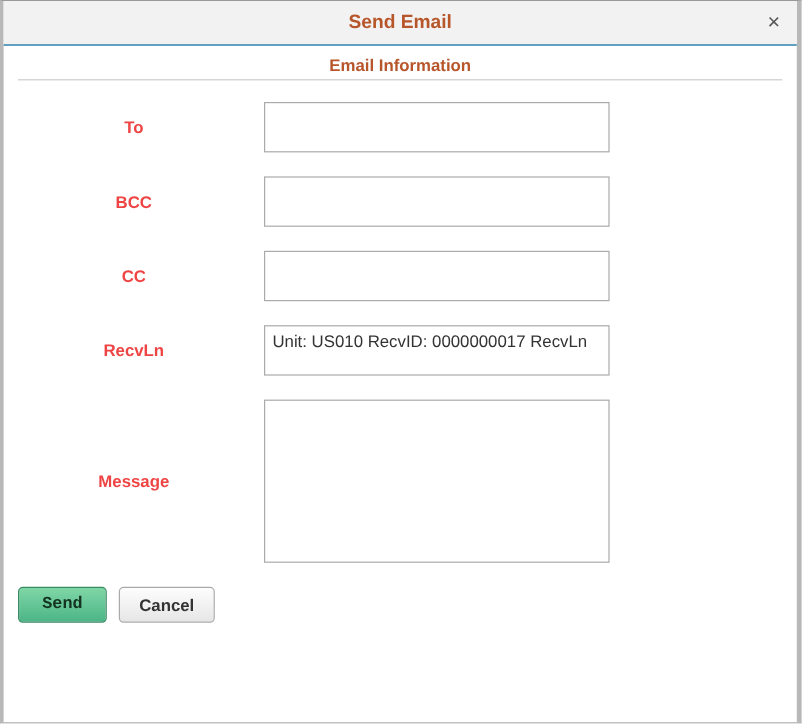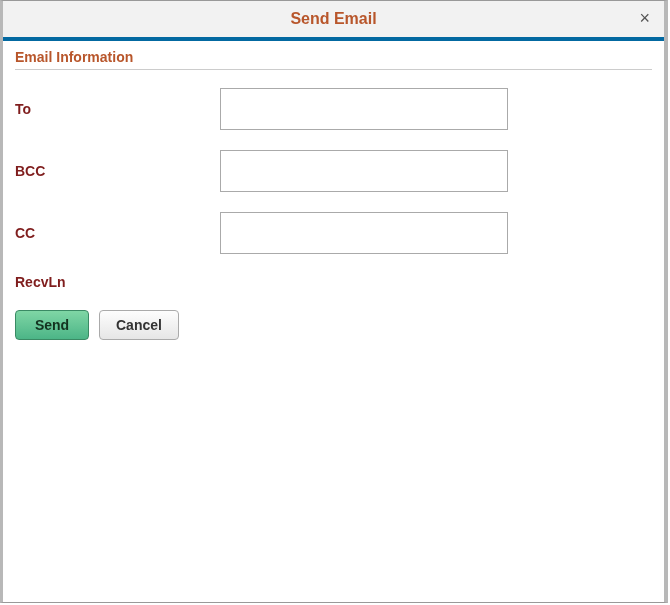--- a/index.html
+++ b/index.html
@@ -16,21 +16,21 @@
     border: 1px solid #999;
     border-left: 3px solid #b8b8b8;
     border-right: 4px solid #b8b8b8;
     box-sizing: border-box;
     position: relative;
     background: #fff;
   }
   .titlebar {
     height: 36px;
     background: #f2f2f2;
-    border-bottom: 4px solid #0369a1;
+    border-bottom: 1px solid #0369a1;
     position: relative;
     display: flex;
     align-items: center;
     justify-content: center;
   }
   .titlebar-title {
     font-size: 16px;
     font-weight: bold;
     color: #B8562B;
   }
@@ -52,35 +52,36 @@
     color: #222;
     margin: 4px 0 12px 0;
   }
   .section-header {
     font-size: 14px;
     font-weight: bold;
     color: #B8562B;
     border-bottom: 1px solid #ccc;
     padding-bottom: 4px;
     margin-bottom: 18px;
+    text-align: center;
   }
   .form-row {
     display: flex;
     align-items: center;
     margin-bottom: 20px;
   }
   .form-row.tall {
     align-items: center;
   }
   .label {
     width: 205px;
-    text-align: left;
+    text-align: center;
     font-weight: bold;
     font-size: 14px;
-    color: #7f1d1d;
+    color: #ef4444;
     padding-right: 12px;
     box-sizing: border-box;
   }
   textarea.field {
     width: 288px;
     border: 1px solid #aaa;
     font-family: Arial, Helvetica, sans-serif;
     font-size: 14px;
     padding: 4px 6px;
     resize: none;
@@ -110,20 +111,21 @@
     font-size: 14px;
     cursor: pointer;
     display: inline-flex;
     align-items: center;
     justify-content: center;
   }
   .btn-primary {
     background: linear-gradient(to bottom, #7FD6A5 0%, #4CB587 100%);
     color: #13321f;
     border-color: #3a8a64;
+    font-family: Liberation Mono, monospace;
   }
   .btn-secondary {
     background: linear-gradient(to bottom, #fdfdfd 0%, #e6e6e6 100%);
     color: #333;
     border-color: #aaa;
   }
 </style>
 </head>
 <body>
 
@@ -149,22 +151,27 @@
       <textarea class="field field-short" style=""></textarea>
     </div>
 
     <div class="form-row">
       <div class="label">CC</div>
       <textarea class="field field-short" style=""></textarea>
     </div>
 
     <div class="form-row">
       <div class="label">RecvLn</div>
+      <textarea class="field field-short" style="">Unit: US010 RecvID: 0000000017 RecvLn</textarea>
     </div>
 
+    <div class="form-row tall">
+      <div class="label">Message</div>
+      <textarea class="field field-tall" style=""></textarea>
+    </div>
 
     <div class="buttons">
       <button class="btn btn-primary">Send</button>
       <button class="btn btn-secondary">Cancel</button>
     </div>
 
   </div>
 </div>
 
 </body></html>

